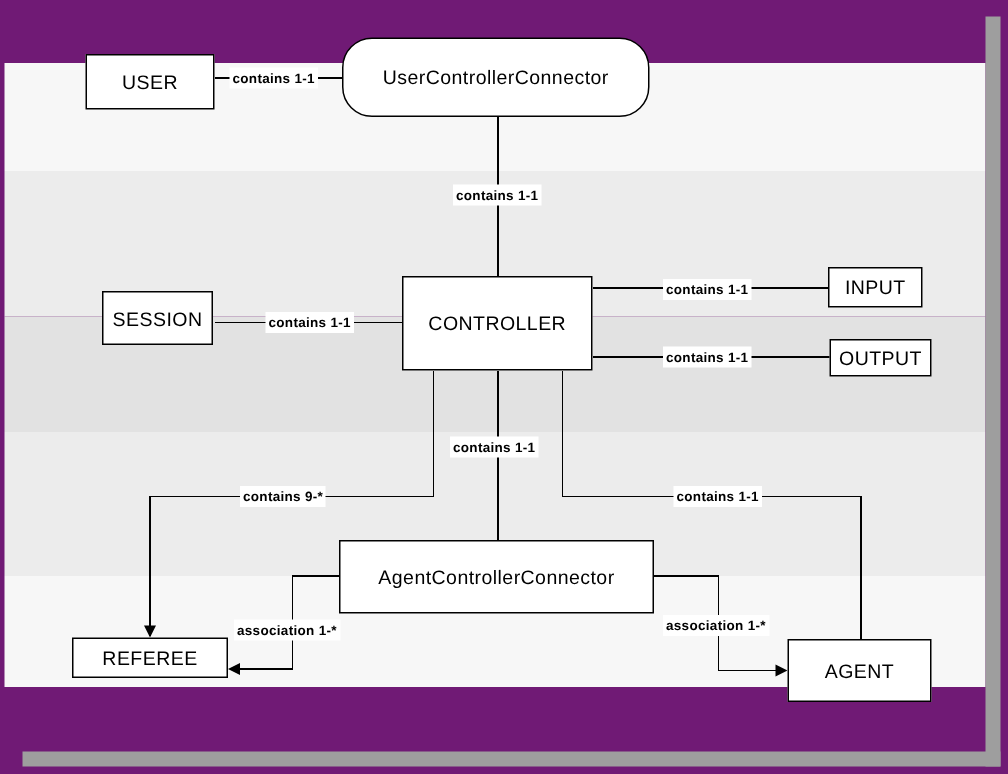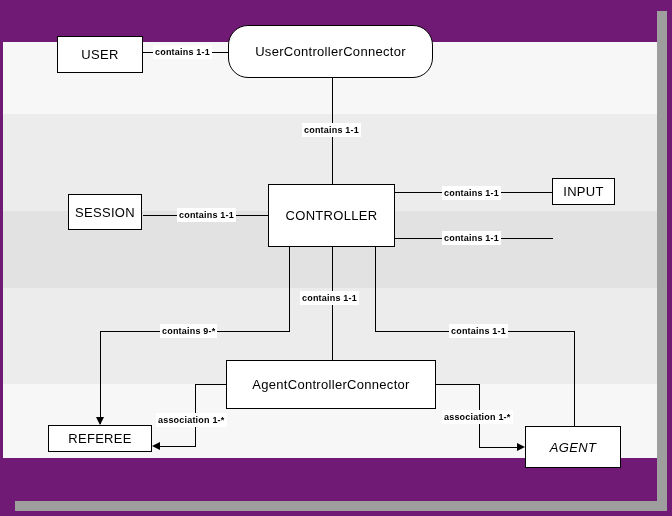--- a/index.html
+++ b/index.html
@@ -60,23 +60,24 @@
     <path d="M96,417 L104,417 L100,425 Z"></path>
     <path d="M160,442 L160,450 L152,446 Z"></path>
     <path d="M517,443 L517,451 L525,447 Z"></path>
   </svg>
 
   <div class="node" style="left:57px;top:36px;width:86px;height:37px;">USER</div>
   <div class="node" style="left:228px;top:25px;width:205px;height:53px;border-radius:20px;">UserControllerConnector</div>
   <div class="node" style="left:68px;top:194px;width:74px;height:36px;">SESSION</div>
   <div class="node" style="left:552px;top:178px;width:63px;height:27px;">INPUT</div>
   <div class="node" style="left:268px;top:184px;width:127px;height:63px;">CONTROLLER</div>
+  <div class="node" style="left:553px;top:226px;width:68px;height:25px;">OUTPUT</div>
   <div class="node" style="left:48px;top:425px;width:104px;height:27px;">REFEREE</div>
   <div class="node" style="left:226px;top:360px;width:210px;height:49px;">AgentControllerConnector</div>
-  <div class="node" style="left:525px;top:426px;width:96px;height:42px;font-style:italic;">AGENT</div>
+  <div class="node" style="left:525px;top:426px;width:96px;height:42px;">AGENT</div>
 
   <div class="edge-label" style="left:153px;top:45px;">contains 1-1</div>
   <div class="edge-label" style="left:302px;top:123px;">contains 1-1</div>
   <div class="edge-label" style="left:177px;top:208px;">contains 1-1</div>
   <div class="edge-label" style="left:442px;top:186px;">contains 1-1</div>
   <div class="edge-label" style="left:442px;top:231px;">contains 1-1</div>
   <div class="edge-label" style="left:300px;top:291px;">contains 1-1</div>
   <div class="edge-label" style="left:160px;top:324px;">contains 9-*</div>
   <div class="edge-label" style="left:449px;top:324px;">contains 1-1</div>
   <div class="edge-label" style="left:156px;top:413px;">association 1-*</div>

